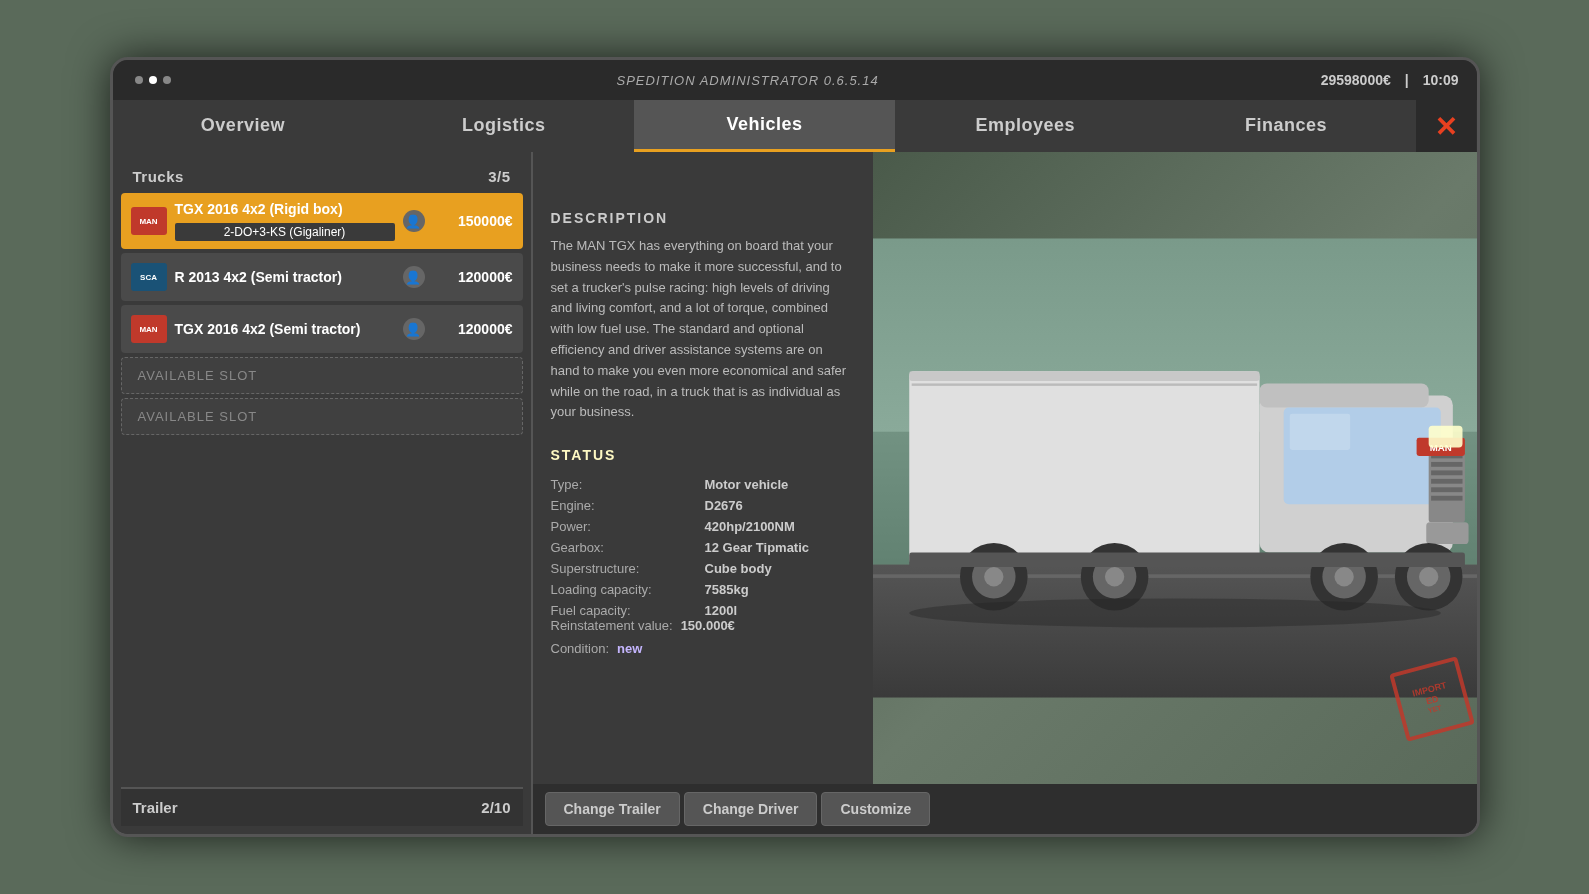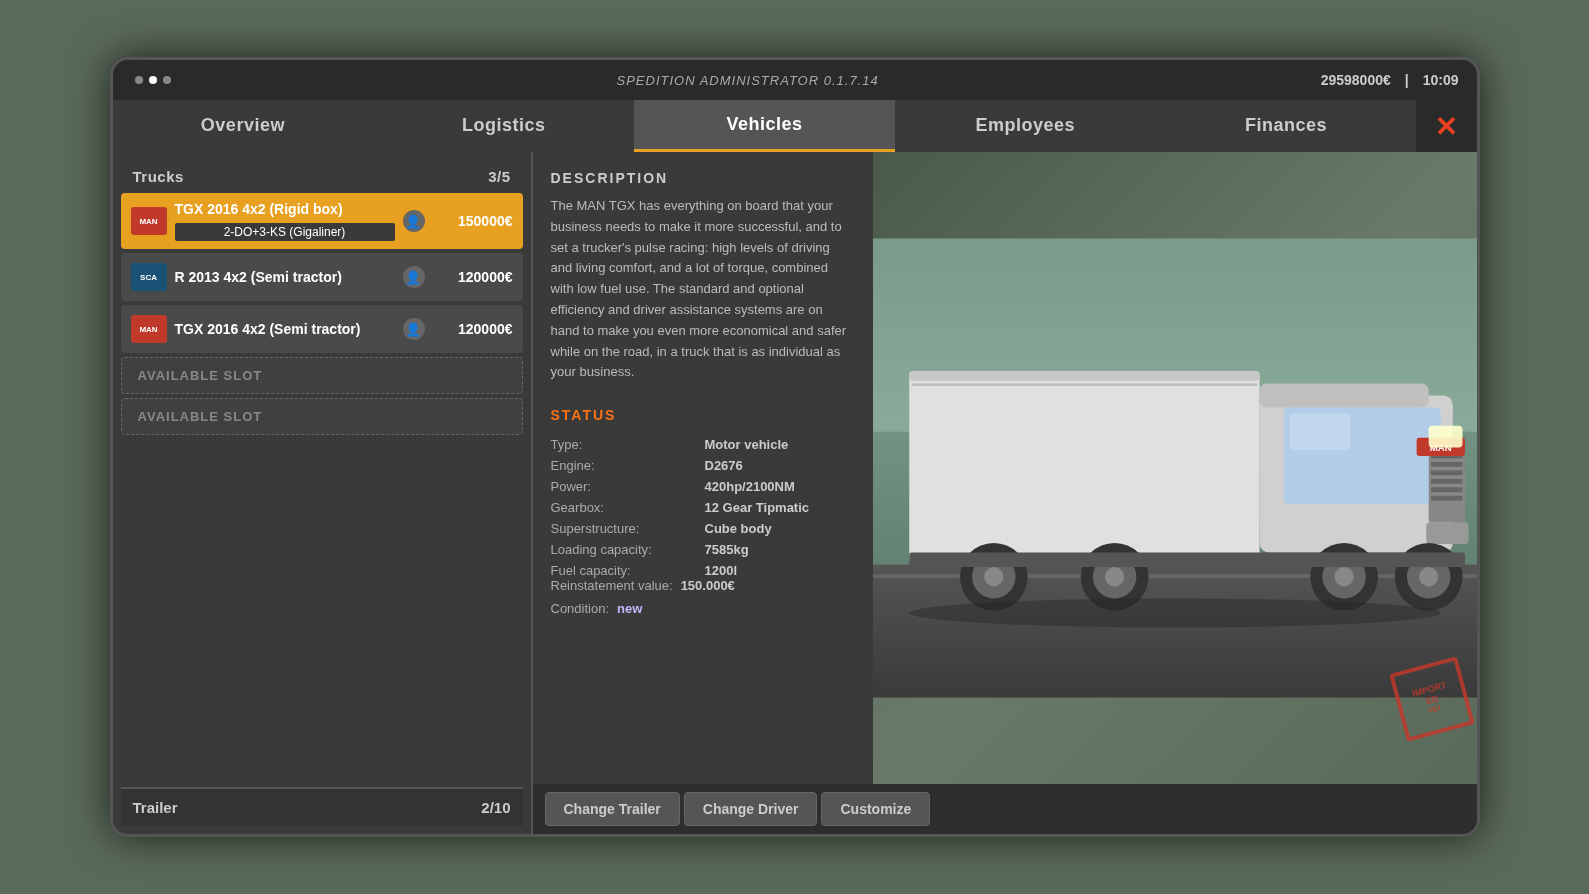--- a/index.html
+++ b/index.html
@@ -200,21 +200,21 @@
     }
 
     .available-slot {
       display: flex;
       align-items: center;
       padding: 10px 16px;
       background: #404040;
       border-radius: 4px;
       color: #888;
       font-size: 13px;
-      font-weight: bold;
+      font-weight: normal;
       letter-spacing: 1px;
       border: 1px dashed #666;
     }
 
     
     .right-panel {
       flex: 1;
       display: flex;
       flex-direction: column;
       background: #3a3a3a;
@@ -235,31 +235,32 @@
       overflow-y: auto;
     }
 
     .detail-section-title {
       color: #ccc;
       font-size: 14px;
       font-weight: bold;
       letter-spacing: 2px;
       margin-bottom: 10px;
       text-transform: uppercase;
+      margin-top: 40px;
     }
 
     .detail-description {
       color: #bbb;
       font-size: 13px;
       line-height: 1.6;
       margin-bottom: 24px;
     }
 
     .status-title {
-      color: #f97316;
+      color: #fef9c3;
       font-size: 14px;
       font-weight: bold;
       letter-spacing: 2px;
       margin-bottom: 14px;
       text-transform: uppercase;
     }
 
     .status-grid {
       display: grid;
       grid-template-columns: 1fr 1fr;
@@ -390,21 +391,21 @@
 <body>
 
 <div class="window">
 
   <div class="title-bar">
     <div class="dots-indicator">
       <div class="dot"></div>
       <div class="dot active"></div>
       <div class="dot"></div>
     </div>
-    <span class="title-bar-text">SPEDITION ADMINISTRATOR 0.1.7.14</span>
+    <span class="title-bar-text">SPEDITION ADMINISTRATOR 0.6.5.14</span>
     <div class="title-bar-right">
       <span>29598000€</span>
       <span>|</span>
       <span>10:09</span>
     </div>
   </div>
 
   <div class="tabs">
     <div class="tab">
       <span>Overview</span>

